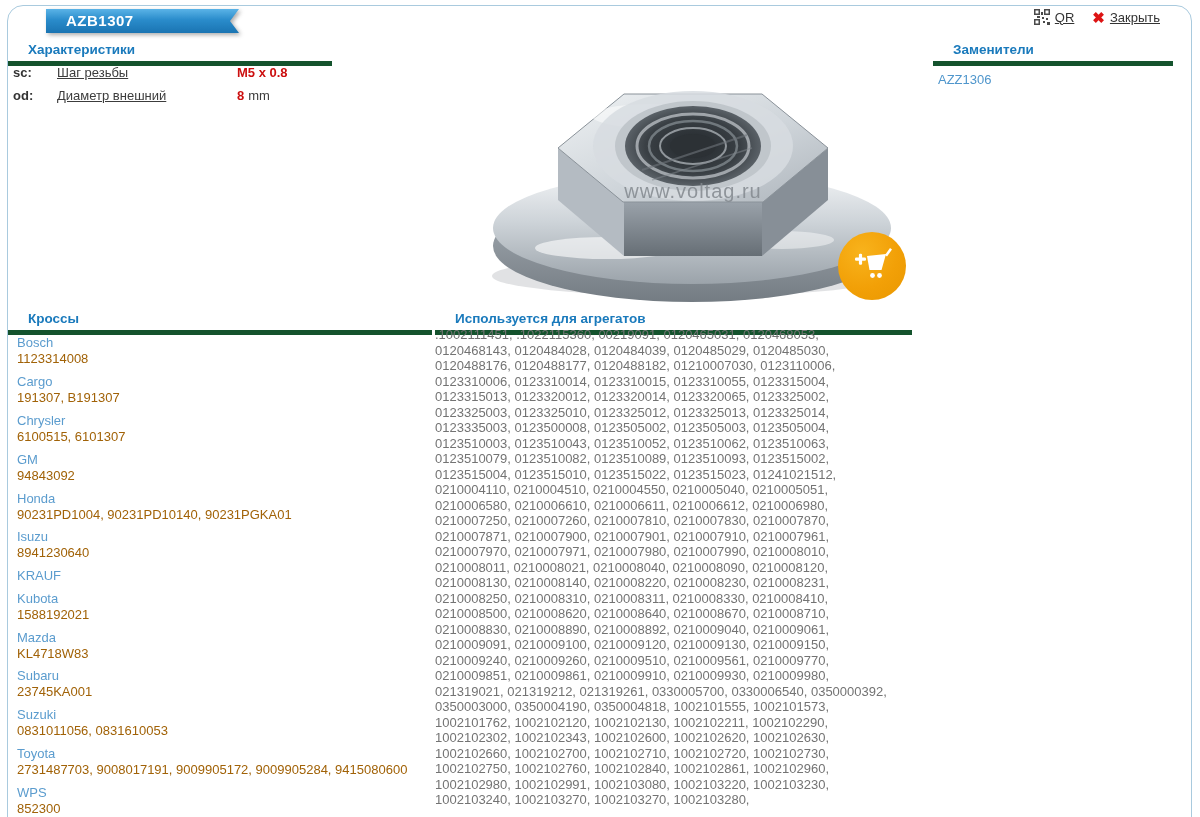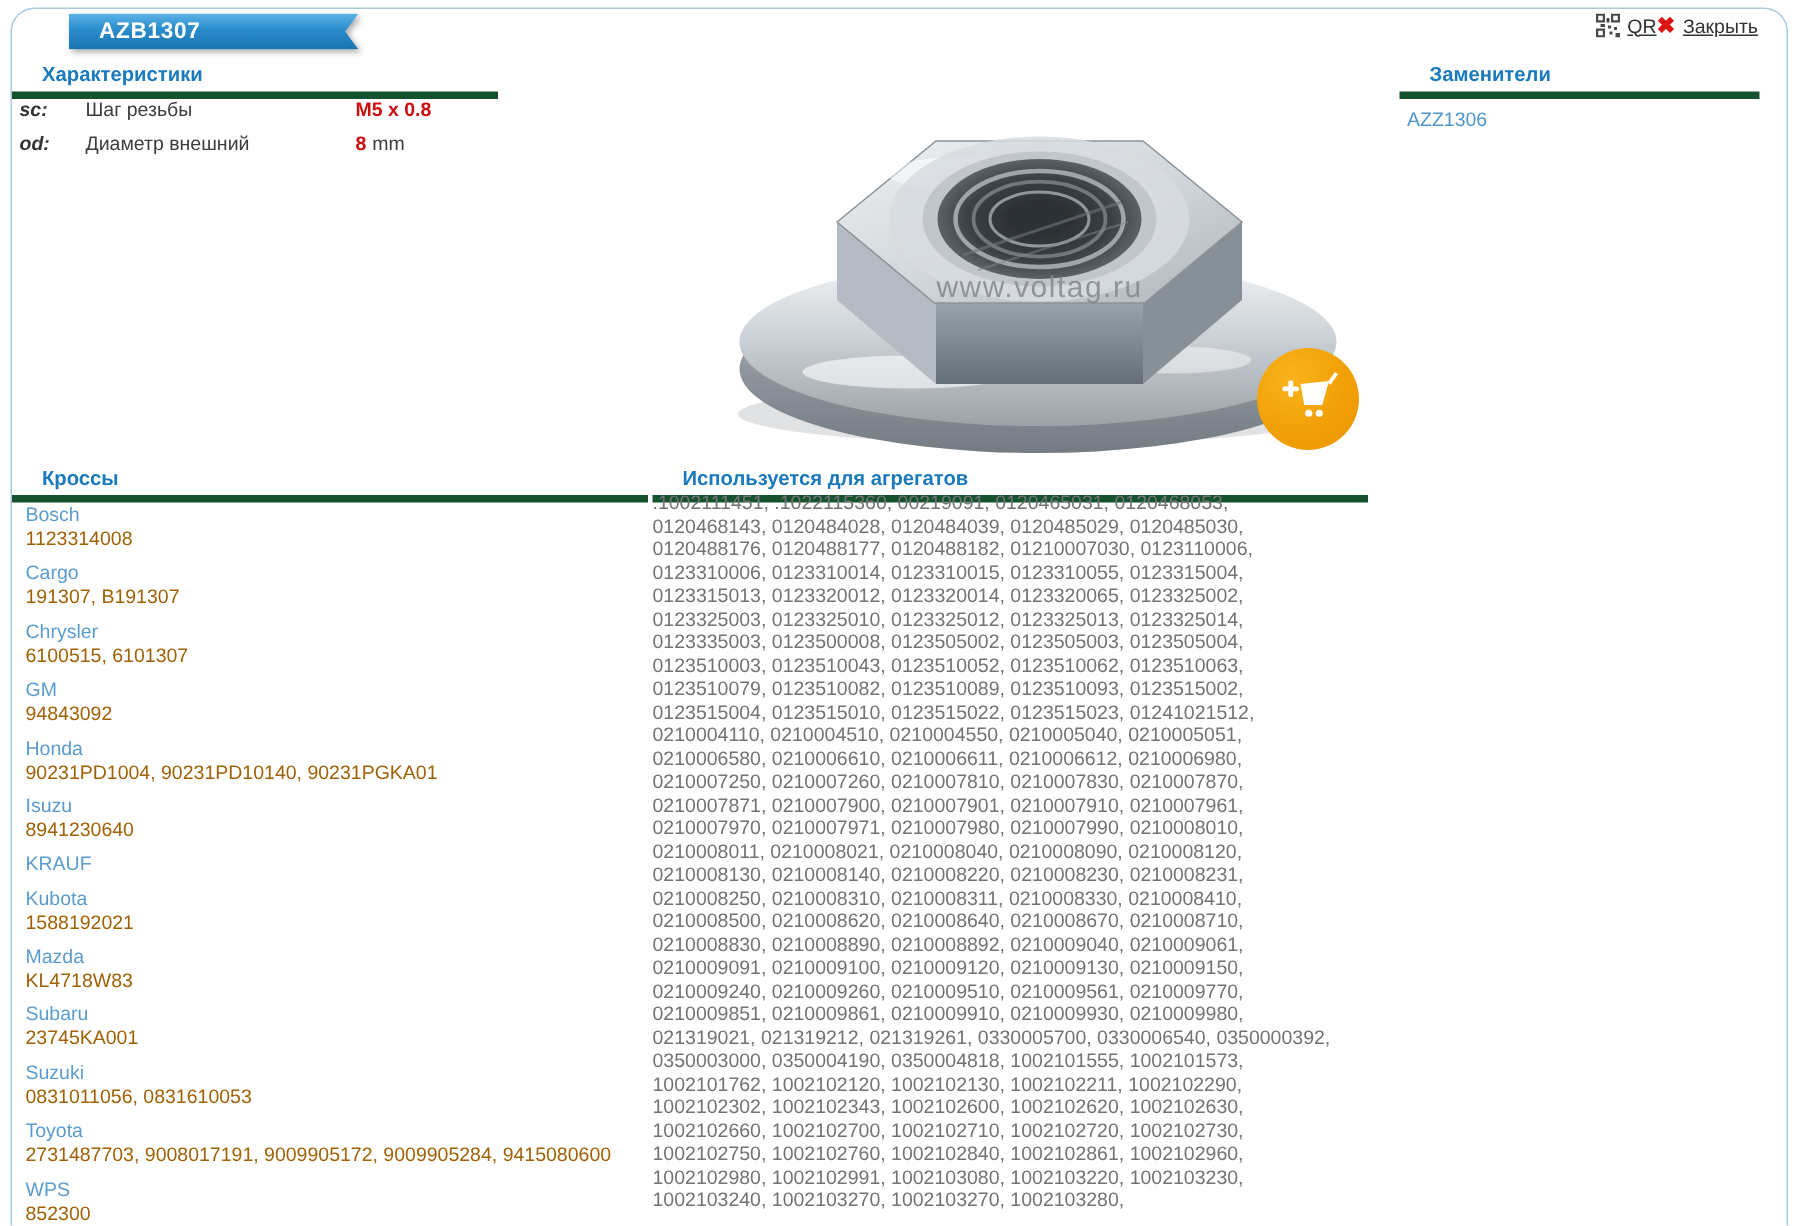--- a/index.html
+++ b/index.html
@@ -20,41 +20,41 @@
     padding-left:46px;
   }
   .ribbon{
     width:173px;height:24px;padding-left:20px;
     background:linear-gradient(180deg,#5ab3e7 0%,#2a8ccb 45%,#1a74b2 100%);
     clip-path:polygon(0 0,100% 0,calc(100% - 9px) 50%,100% 100%,0 100%);
     color:#fff;font-weight:bold;font-size:15px;line-height:24px;letter-spacing:.5px;
   }
   
   .top-links{
-    position:absolute;top:9px;right:28px;z-index:5;
-    display:flex;align-items:center;justify-content:flex-end;
+    position:absolute;top:9px;right:40px;z-index:5;
+    display:flex;align-items:center;gap:18px;justify-content:flex-end;
   }
   .top-link{display:flex;align-items:center;gap:5px;cursor:pointer;}
   .top-link span.lbl{color:#333;text-decoration:underline;font-size:13px;}
   .x-icon{color:#dd1414;font-weight:bold;font-size:15px;line-height:1;}
   
   .sec-head{
     position:absolute;z-index:4;
     border-bottom:5px solid #14532d;padding:0 0 4px 20px;
     font-weight:bold;color:#1a7abc;font-size:13.5px;
   }
   #char-head{left:8px;top:42px;width:304px;}
   #subs-head{left:933px;top:42px;width:220px;}
   #cross-head{left:8px;top:311px;width:404px;}
   #usage-head{left:435px;top:311px;width:457px;}
   
   .char-table{position:absolute;left:13px;top:64px;width:420px;z-index:4;}
   .char-row{display:flex;height:23px;line-height:18px;align-items:flex-start;}
-  .char-code{width:44px;font-weight:bold;color:#333;font-style:italic;}
-  .char-name{width:180px;color:#3c3c3c;}
+  .char-code{width:44px;font-weight:bold;color:#333;}
+  .char-name{width:180px;color:#3c3c3c;text-decoration:underline;}
   .char-val{color:#cc0f0f;font-weight:bold;}
   .char-unit{color:#3c3c3c;font-weight:normal;margin-left:4px;}
   
   .subs-list{position:absolute;left:938px;top:71px;z-index:4;}
   .subs-item{color:#4f96cc;cursor:pointer;line-height:18px;}
   
   .cross-table{position:absolute;left:17px;top:332px;width:402px;z-index:4;}
   .cross-row{display:flex;padding:3.4px 0;line-height:16px;flex-direction:column;}
   .cross-brand{width:58px;flex:none;color:#5b9cce;cursor:pointer;}
   .cross-nums{flex:1;color:#a16207;}

